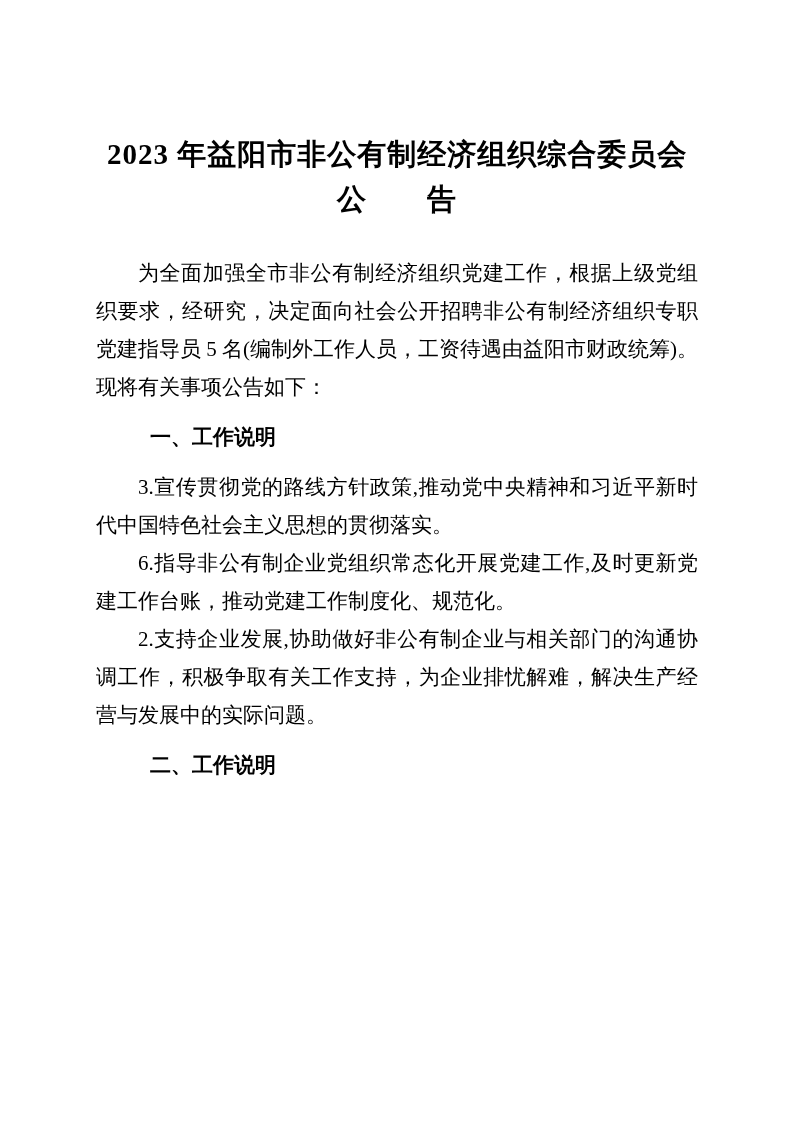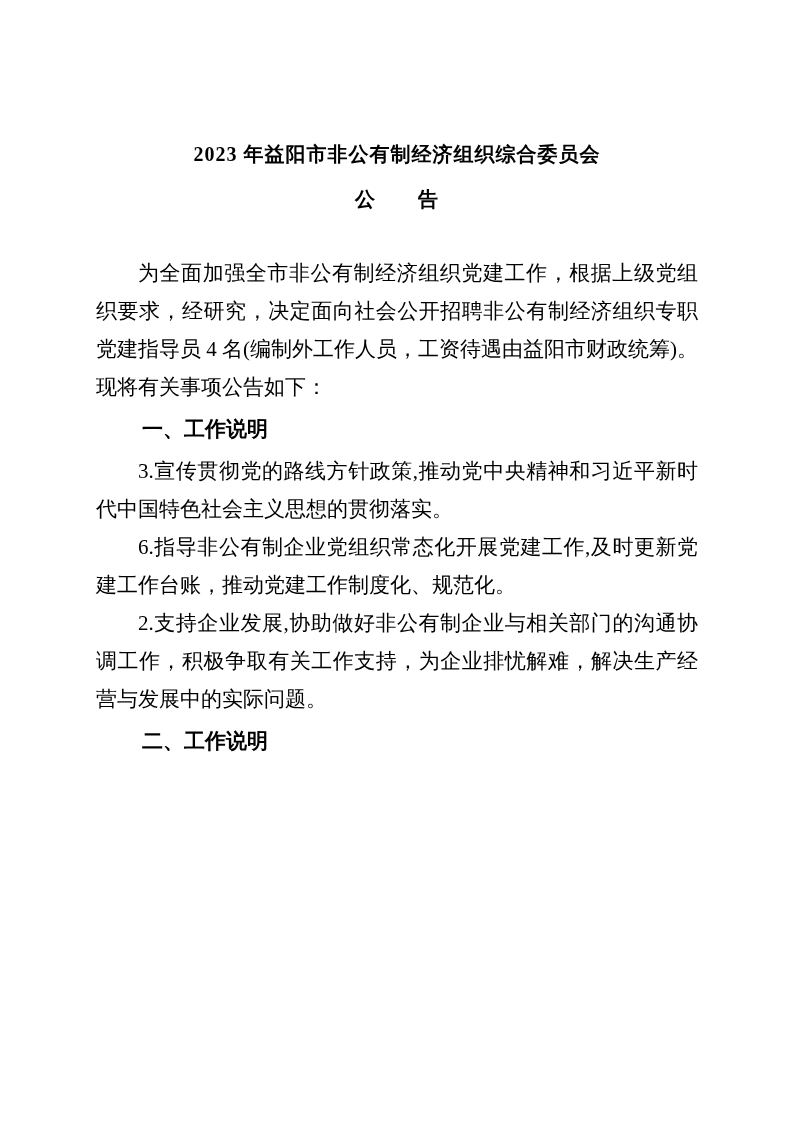--- a/index.html
+++ b/index.html
@@ -16,59 +16,59 @@
     box-sizing: border-box;
     padding: 132px 96px 0 96px;
     color: #000000;
     overflow: hidden;
   }
   .doc-title {
     margin: 0 0 32px 0;
     text-align: center;
     font-family: "Liberation Serif", "DejaVu Serif", serif;
     font-weight: bold;
-    font-size: 20px;
+    font-size: 29px;
     line-height: 45px;
     letter-spacing: 1px;
     color: #000000;
   }
   .doc-body {
     font-family: "Liberation Serif", "DejaVu Serif", serif;
     font-size: 21px;
     line-height: 38px;
     text-align: justify;
     color: #000000;
   }
   .para {
     margin: 0;
     text-indent: 2em;
   }
   .section-heading {
-    margin: 4px;
+    margin: 12px;
     text-indent: 2em;
     font-family: "Liberation Sans", "DejaVu Sans", sans-serif;
     font-weight: bold;
     font-size: 21px;
     line-height: 38px;
     color: #000000;
   }
 </style>
 </head>
 <body>
 
 <div class="page">
 
   <h1 class="doc-title">
     <div class="title-line">2023 年益阳市非公有制经济组织综合委员会</div>
     <div class="title-line">公　　告</div>
   </h1>
 
   <div class="doc-body">
 
-    <p class="para">为全面加强全市非公有制经济组织党建工作，根据上级党组织要求，经研究，决定面向社会公开招聘非公有制经济组织专职党建指导员 4 名(编制外工作人员，工资待遇由益阳市财政统筹)。现将有关事项公告如下：</p>
+    <p class="para">为全面加强全市非公有制经济组织党建工作，根据上级党组织要求，经研究，决定面向社会公开招聘非公有制经济组织专职党建指导员 5 名(编制外工作人员，工资待遇由益阳市财政统筹)。现将有关事项公告如下：</p>
 
     <h2 class="section-heading">一、工作说明</h2>
 
 
     <p class="para">3.宣传贯彻党的路线方针政策,推动党中央精神和习近平新时代中国特色社会主义思想的贯彻落实。</p>
 
     <p class="para">6.指导非公有制企业党组织常态化开展党建工作,及时更新党建工作台账，推动党建工作制度化、规范化。</p>
 
     <p class="para">2.支持企业发展,协助做好非公有制企业与相关部门的沟通协调工作，积极争取有关工作支持，为企业排忧解难，解决生产经营与发展中的实际问题。</p>
 

